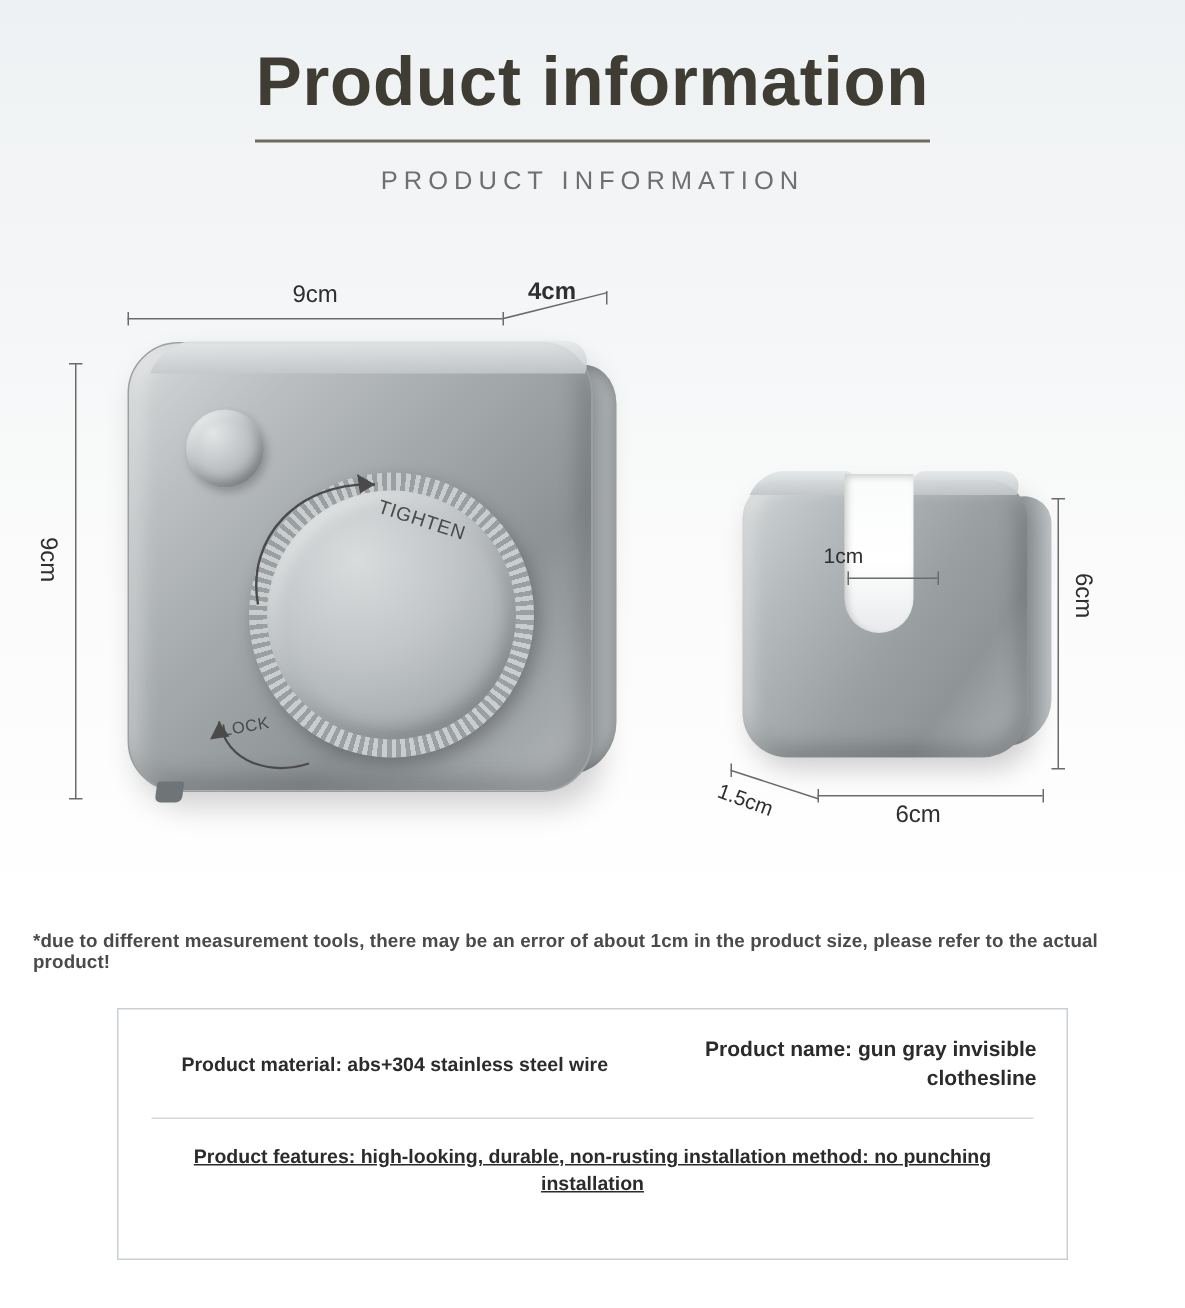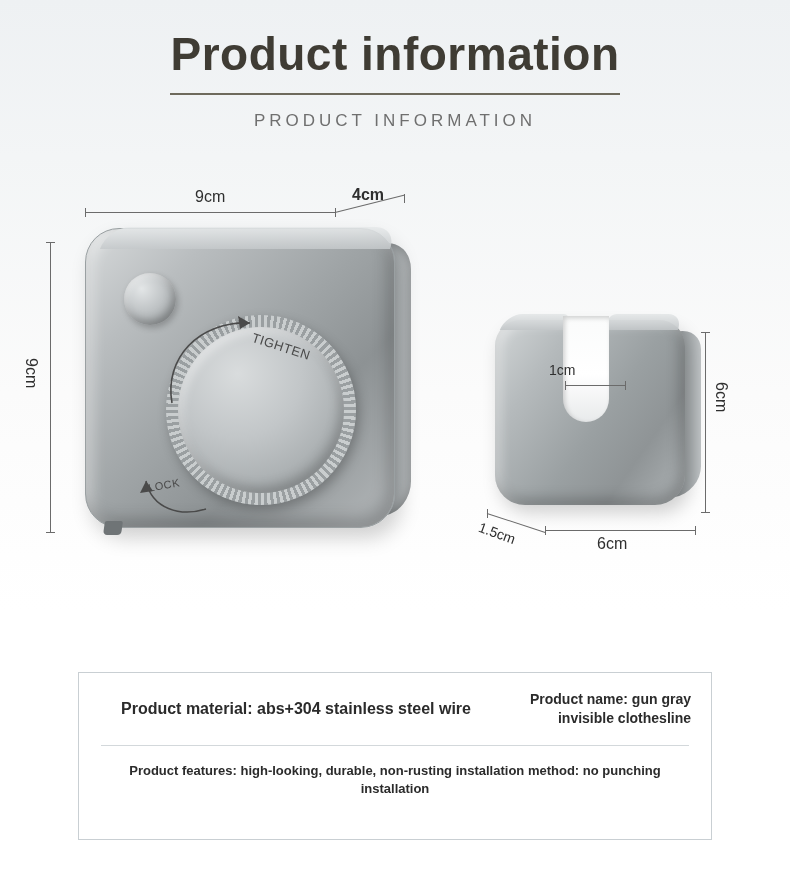--- a/index.html
+++ b/index.html
@@ -152,23 +152,23 @@
   
   .spec-box {
     position:absolute; left:78px; top:672px; width:634px; height:168px;
     border: 1px solid #c9cfd3;
     background: #ffffff;
   }
   .spec-row { position:relative; display:flex; align-items:center; }
   .spec-row-1 { height: 72px; padding: 0 20px; }
   .spec-divider { position:absolute; left:22px; right:22px; top:72px; height:1px; background:#d3d8db; }
   .spec-row-2 { height: 70px; padding: 0 24px; justify-content:center; text-align:center; }
-  .spec-material { font-size:16px; font-weight:700; color:#2b2b2b; flex:0 0 auto; margin-left:22px; }
+  .spec-material { font-size:13px; font-weight:700; color:#2b2b2b; flex:0 0 auto; margin-left:22px; }
   .spec-name { font-size:14px; font-weight:700; color:#2b2b2b; text-align:right; flex:1; margin-left:36px; line-height:1.35; }
-  .spec-features { font-size:13px; font-weight:700; color:#2b2b2b; line-height:1.4; max-width:540px; }
+  .spec-features { font-size:13px; font-weight:700; color:#2b2b2b; line-height:1.4; max-width:540px;text-decoration:underline; }
 </style>
 </head>
 <body>
 
 <div class="page">
 
   <div class="header">
     <div class="title">Product information</div>
     <div class="title-rule"></div>
     <div class="subtitle">PRODUCT INFORMATION</div>
@@ -234,20 +234,21 @@
     <div class="dim-line-h" style="left:545px; top:350px; width:150px;"></div>
     <div class="tick-v" style="left:545px; top:346px;"></div>
     <div class="tick-v" style="left:695px; top:346px;"></div>
     <div class="dim-label" style="left:597px; top:355px;">6cm</div>
 
     <div class="dim-line-h" style="left:487px; top:333px; width:62px; transform:rotate(18deg); transform-origin:left center;"></div>
     <div class="tick-v" style="left:487px; top:329px;"></div>
     <div class="dim-label small" style="left:478px; top:345px; transform:rotate(20deg);">1.5cm</div>
   </div>
 
+  <div class="note">*due to different measurement tools, there may be an error of about 1cm in the product size, please refer to the actual product!</div>
 
   <div class="spec-box">
     <div class="spec-row spec-row-1">
       <div class="spec-material">Product material: abs+304 stainless steel wire</div>
       <div class="spec-name">Product name: gun gray invisible clothesline</div>
     </div>
     <div class="spec-divider"></div>
     <div class="spec-row spec-row-2">
       <div class="spec-features">Product features: high-looking, durable, non-rusting installation method: no punching installation</div>
     </div>

